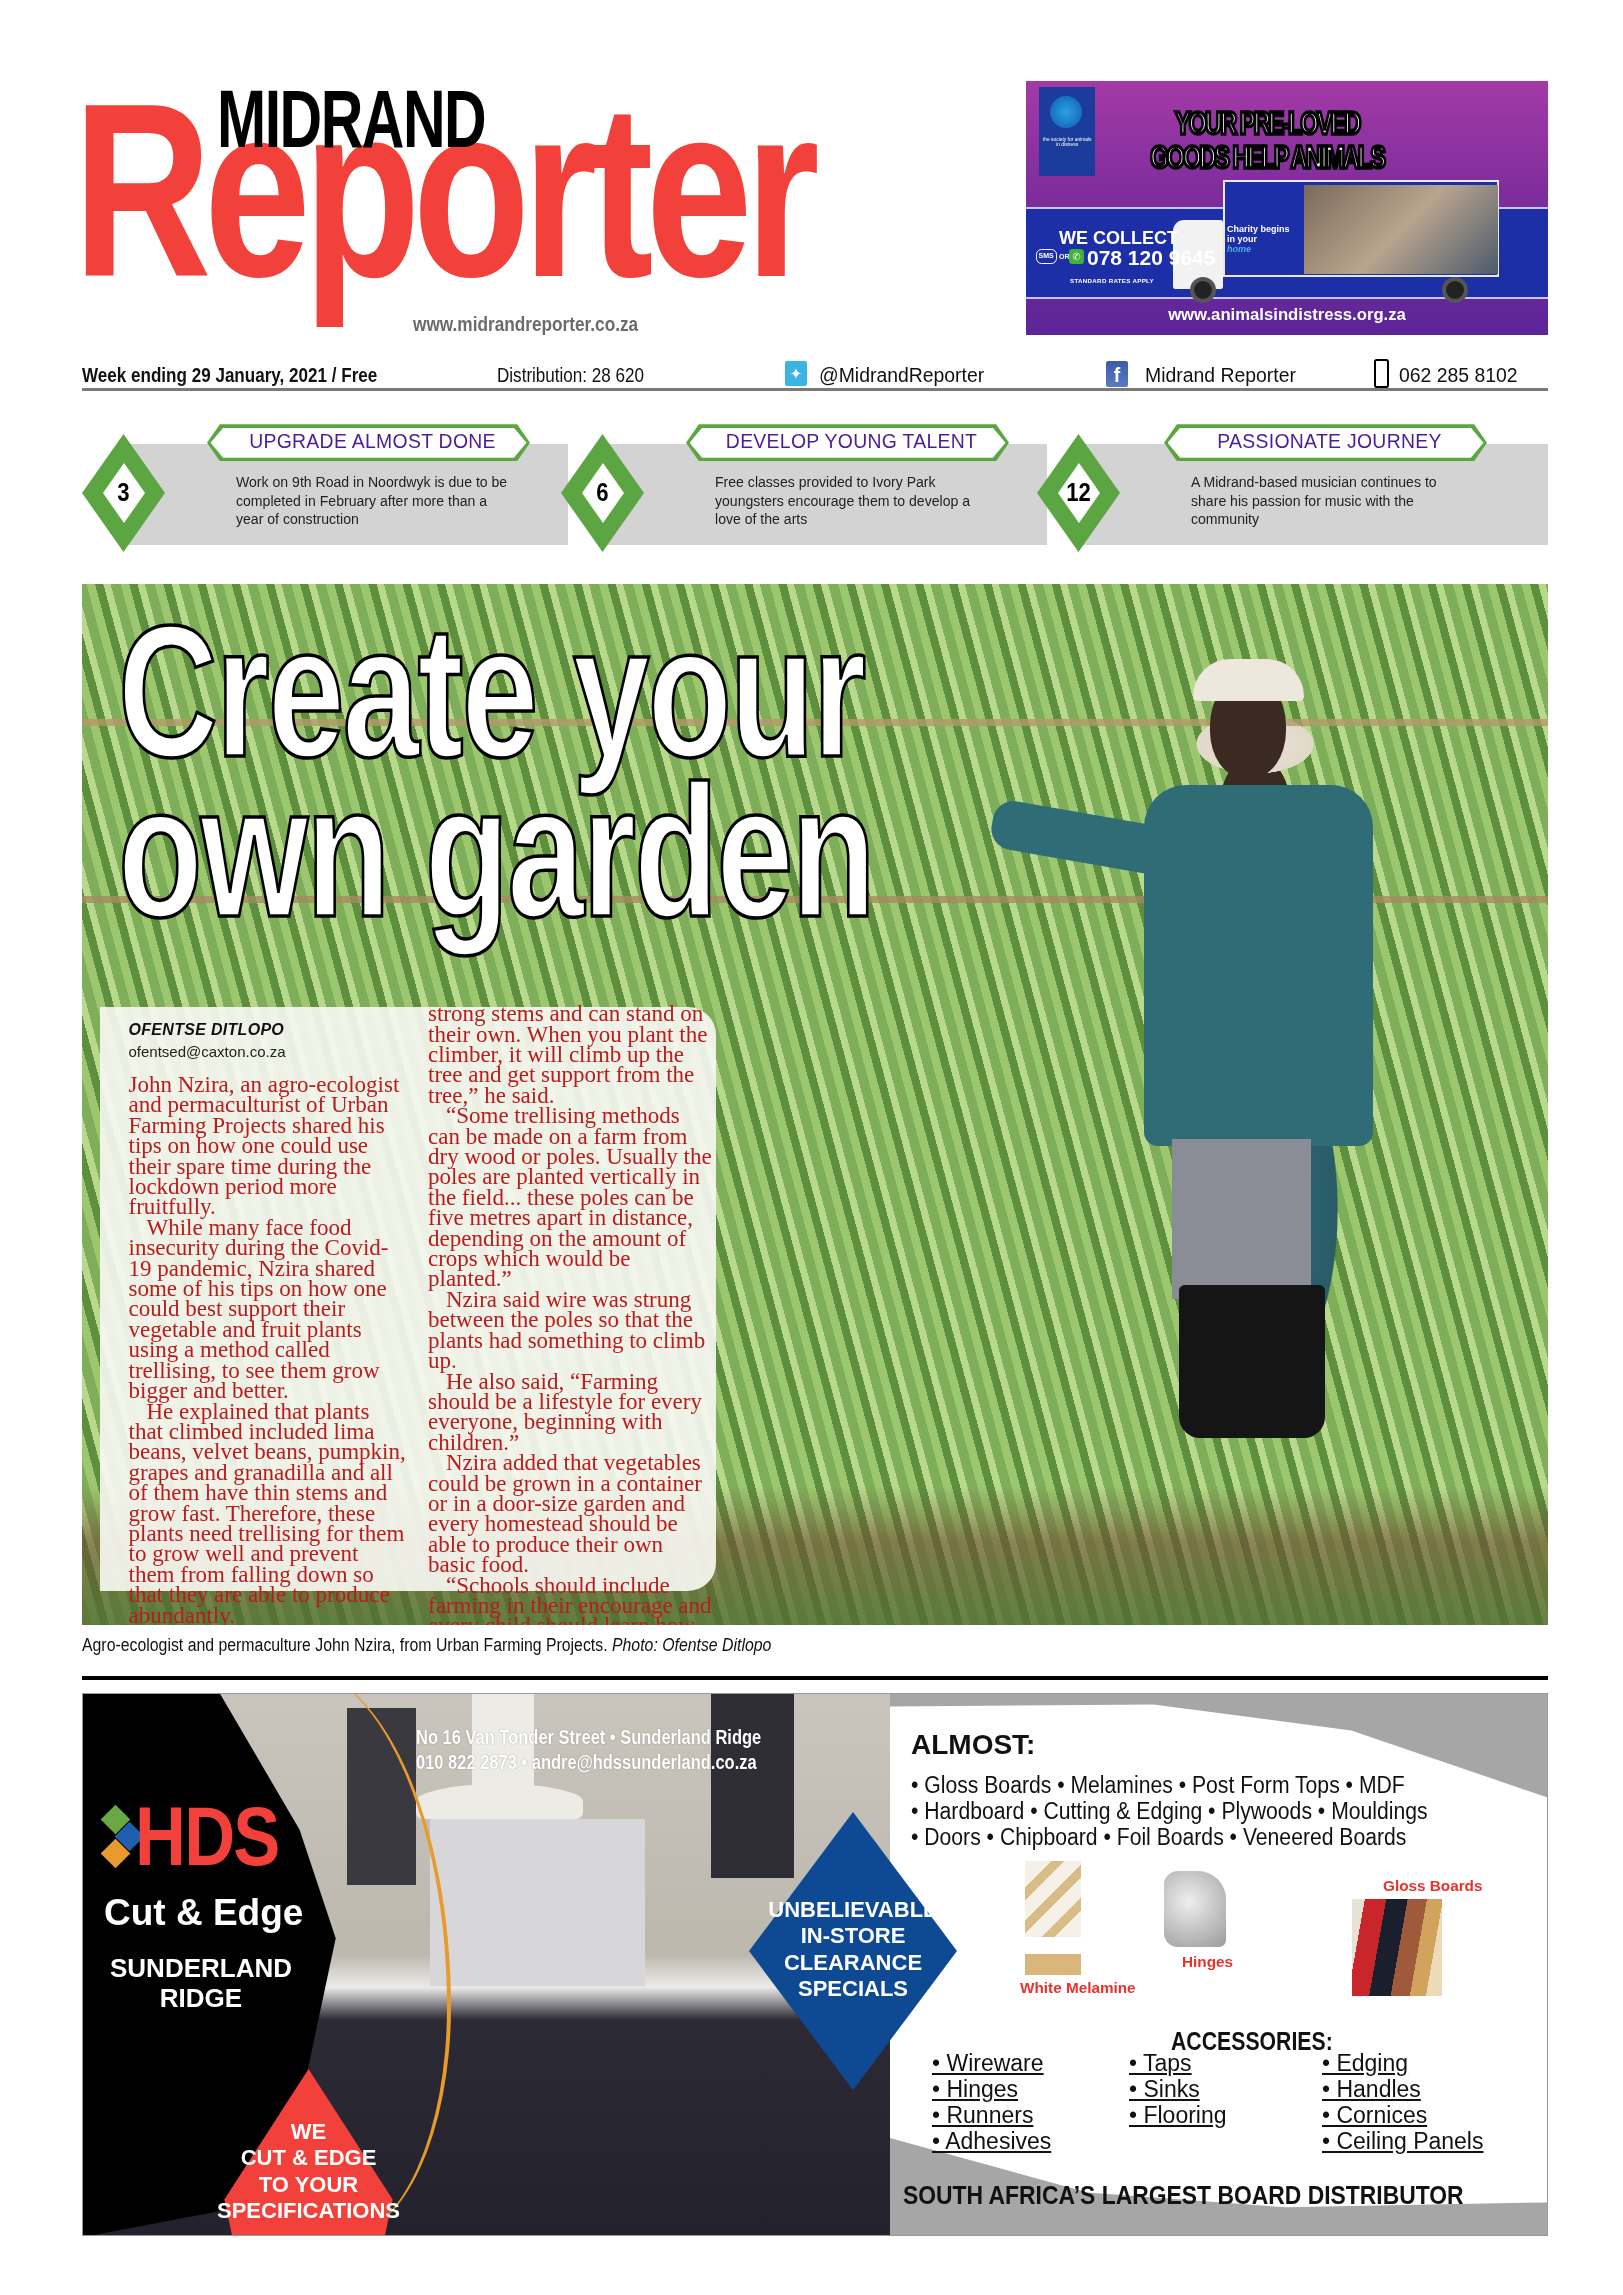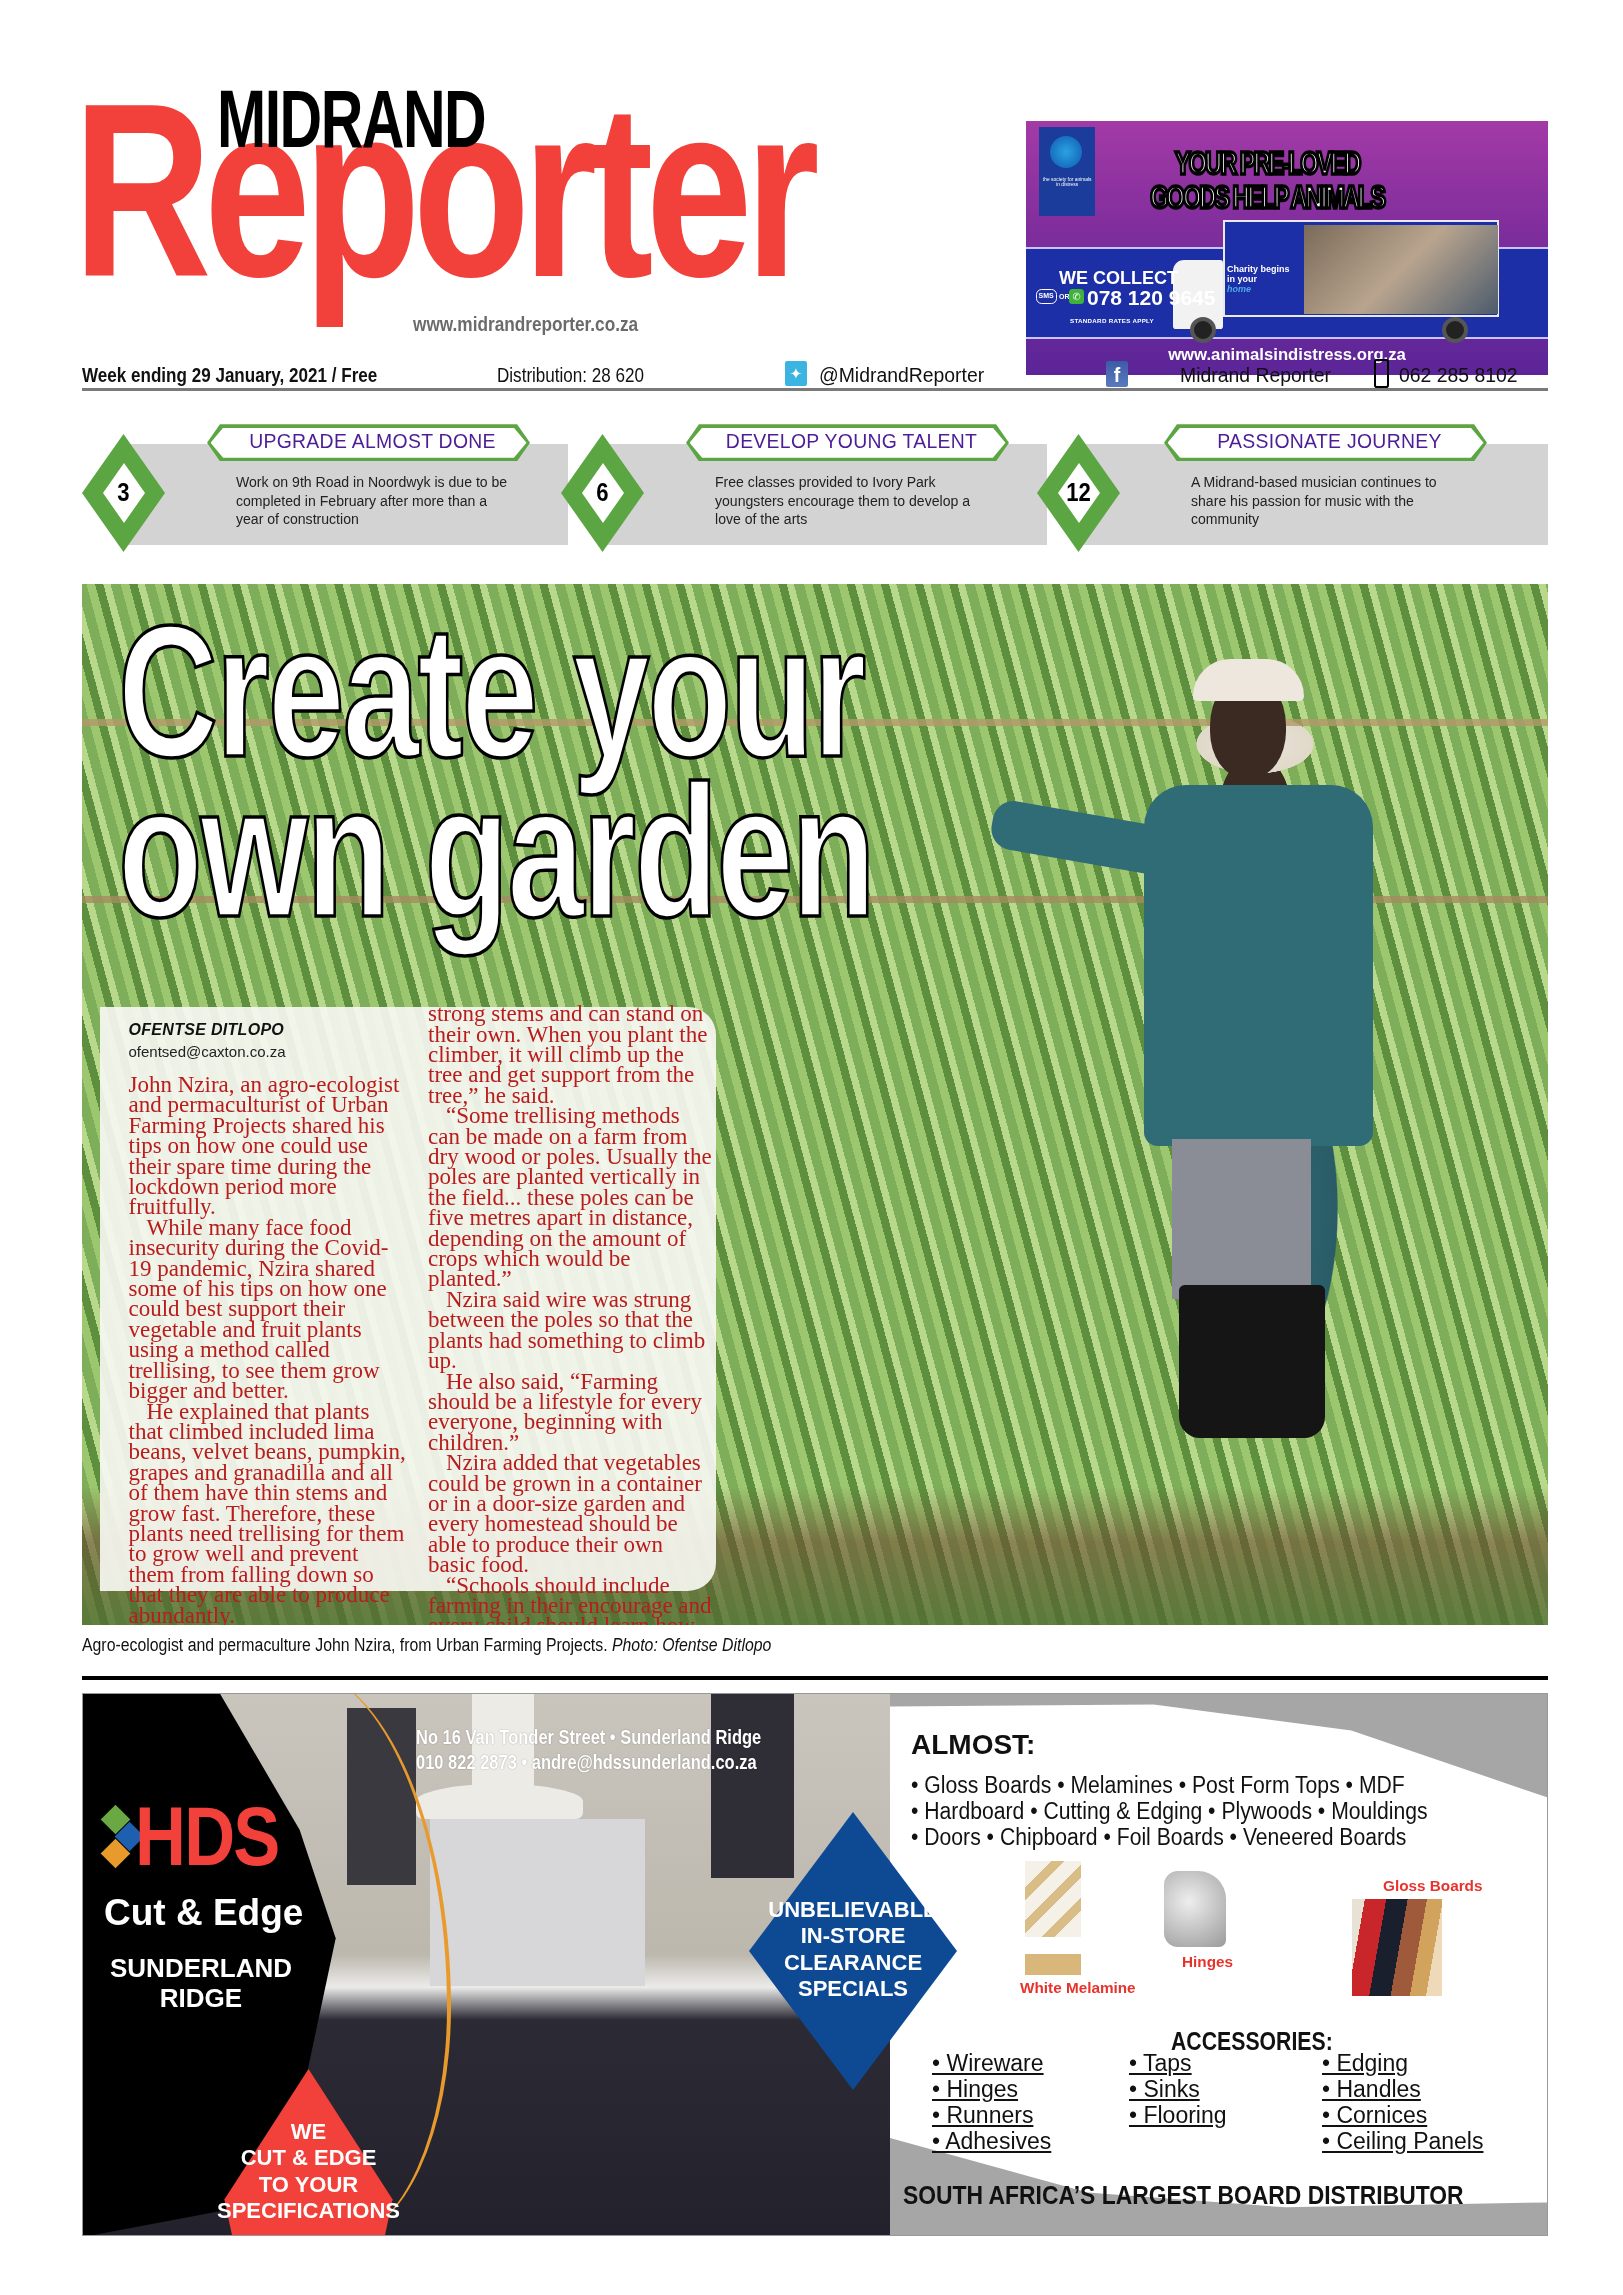--- a/index.html
+++ b/index.html
@@ -8,21 +8,21 @@
   .abs { position: absolute; }
 
   
   .mast-r { left: 73px; top: 68px; font-family: "Liberation Sans", sans-serif; font-weight: 700;
     color: #f2403a; font-size: 246px; line-height: 1; letter-spacing: -9.7px; transform: scaleX(0.78); transform-origin: left top; }
   .mast-midrand { left: 217px; top: 78px; font-weight: 700; font-size: 82px; letter-spacing: -2.1px; color: #000;
     transform: scaleX(0.72); transform-origin: left top; line-height: 1; }
   .mast-url { left: 413px; top: 312px; font-weight: 700; font-size: 21px; color: #6b6b6b; transform: scaleX(0.82); transform-origin: left top; }
 
   
-  .ad-top { left: 1026px; top: 81px; width: 522px; height: 254px; background: linear-gradient(180deg,#a33aa6 0%, #7e2d9c 45%, #5b2598 100%); overflow: hidden; margin-top: 40px; }
+  .ad-top { left: 1026px; top: 81px; width: 522px; height: 254px; background: linear-gradient(180deg,#a33aa6 0%, #7e2d9c 45%, #5b2598 100%); overflow: hidden; }
   .ad-top .logo-box { position: absolute; left: 12.5px; top: 5.6px; width: 56px; height: 89px; background: #1b3c9a; }
   .ad-top .logo-circle { position: absolute; left: 11.8px; top: 9.7px; width: 32px; height: 32px; border-radius: 50%; background: radial-gradient(circle,#2aa3e0,#0f58b2); }
   .ad-top .logo-text { position: absolute; left: 4.2px; top: 50px; width: 49px; color:#fff; font-size: 4.9px; text-align:center; line-height:1.2; }
   .ad-top .headline { position: absolute; left: 82px; top: 26px; width: 430px; text-align: center; color: #fff; font-weight: 700; font-size: 32px; line-height: 1.05; }
   .ad-top .blue-band { position: absolute; left: 0; top: 126px; width: 100%; height: 92px; background: #1d2fa6; border-top: 2.1px solid #c9c3ff; border-bottom: 2.1px solid #c9c3ff; }
   .ad-top .collect { position: absolute; left: 33px; top: 147px; color: #fff; font-weight: 700; font-size: 18px; }
   .ad-top .sms { position: absolute; left: 9.7px; top: 168px; width: 21px; height: 15.3px; border: 1.4px solid #fff; border-radius: 5.6px; color:#fff; font-size: 7px; text-align:center; line-height: 12.5px; font-weight:700; }
   .ad-top .or { position: absolute; left: 33px; top: 172px; color:#fff; font-size: 7px; font-weight:700;}
   .ad-top .wa { position: absolute; left: 43px; top: 168px; width: 15.3px; height: 15.3px; background:#3fb23a; border-radius: 3.5px; color:#fff; font-size:9.7px; text-align:center; line-height:15.3px; }
   .ad-top .phone { position: absolute; left: 61px; top: 165px; color:#fff; font-weight:700; font-size: 21px; }
@@ -35,21 +35,21 @@
   .ad-top .url { position: absolute; left: 0; top: 224px; width: 100%; text-align: center; color: #fff; font-weight: 700; font-size: 16.7px; }
 
   
   .infobar { left: 82px; top: 358px; width: 1466px; height: 33px; border-bottom: 3.5px solid #7a7a7a; }
   .info-item { position: absolute; top: 5.6px; font-size: 19.4px; color: #111; white-space: nowrap; }
   .info-week { left: 0; font-weight: 700; transform: scaleX(0.88); transform-origin: left top; }
   .info-dist { left: 415px; transform: scaleX(0.88); transform-origin: left top; }
   .info-tw-icon { position: absolute; left: 703px; top: 2.8px; width: 22px; height: 25px; background: #3bb4e2; border-radius: 2.1px; color: #fff; font-size: 15.3px; text-align: center; line-height: 25px; }
   .info-tw { left: 737px; }
   .info-fb-icon { position: absolute; left: 1024px; top: 2.8px; width: 22px; height: 26px; background: linear-gradient(#3b5ba5,#5a7ac0); border-radius: 2.1px; color: #fff; font-weight:700; font-size: 19.4px; text-align: center; line-height: 28px; }
-  .info-fb { left: 1063px; margin-left: 35px; }
+  .info-fb { left: 1063px; }
   .info-ph-icon { position: absolute; left: 1292px; top: 1.4px; width: 15.3px; height: 29px; border: 2.1px solid #000; border-radius: 2.8px; }
   .info-ph { left: 1317px; }
 
   
   .teasers { left: 82px; top: 416px; width: 1466px; height: 139px; }
   .teaser { position: absolute; top: 0; width: 486px; height: 139px; }
   .teaser .bg { position: absolute; left: 38px; top: 28px; height: 101px; background: #d3d3d3; }
   .teaser .diamond { position: absolute; left: 0; top: 18px; width: 83px; height: 118px; }
   .teaser .diamond .outer { position: absolute; left: 0; top: 0; width: 83px; height: 118px; background: #5ba642; clip-path: polygon(50% 0,100% 50%,50% 100%,0 50%); }
   .teaser .diamond .inner { position: absolute; left: 21px; top: 29px; width: 42px; height: 60px; background: #fff; clip-path: polygon(50% 0,100% 50%,50% 100%,0 50%); }

